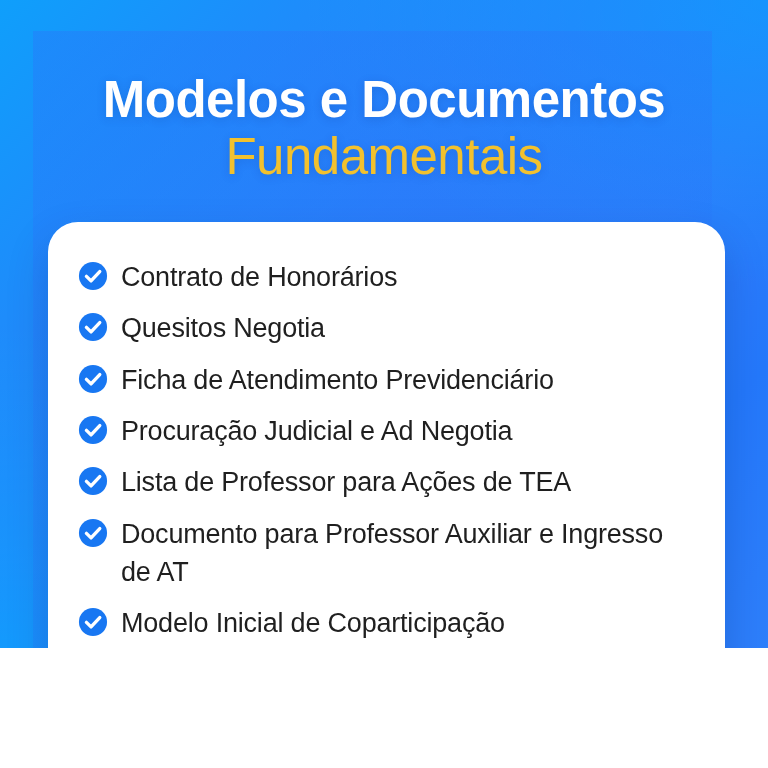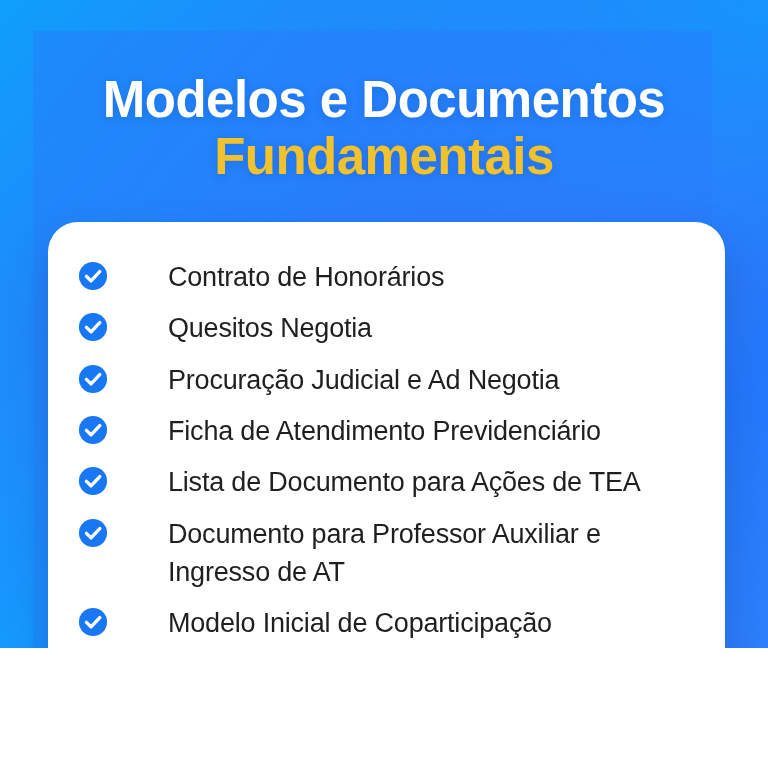--- a/index.html
+++ b/index.html
@@ -53,21 +53,21 @@
     font-size:51px;
     font-weight:bold;
     letter-spacing:-0.5px;
     line-height:1.08;
     text-shadow:0 2px 10px rgba(0,40,120,.18);
   }
   .headline .line2 {
     display:block;
     color:#f2c12e;
     font-size:51px;
-    font-weight:bold;
+    font-weight:normal;
     letter-spacing:-0.5px;
     line-height:1.18;
     text-shadow:0 2px 10px rgba(0,40,120,.18);
   }
 
   .card {
     position:absolute;
     left:48px; top:222px;
     width:677px; height:470px;
     background:#ffffff;
@@ -91,21 +91,20 @@
     margin-top:3px;
   }
   .check-icon svg { display:block; width:30px; height:30px; }
   .check-text {
     color:#1f1f1f;
     font-size:27px;
     line-height:1.42;
     font-weight:normal;
     letter-spacing:-0.2px;
     max-width:600px;
-    margin-left:47px;
   }
 </style>
 </head>
 <body>
 
 <div id="poster">
 
   <div class="inner-panel"></div>
 
   <div class="headline">
@@ -136,41 +135,41 @@
         <span class="check-text">Quesitos Negotia</span>
       </li>
 
       <li class="check-item">
         <span class="check-icon">
           <svg viewBox="0 0 32 32" xmlns="http://www.w3.org/2000/svg">
             <circle cx="16" cy="16" r="15" fill="#1877f2"></circle>
             <path d="M9 16.4 L13.9 21.2 L23.2 11.3" fill="none" stroke="#ffffff" stroke-width="3.6" stroke-linecap="round" stroke-linejoin="round"></path>
           </svg>
         </span>
+        <span class="check-text">Ficha de Atendimento Previdenciário</span>
+      </li>
+
+      <li class="check-item">
+        <span class="check-icon">
+          <svg viewBox="0 0 32 32" xmlns="http://www.w3.org/2000/svg">
+            <circle cx="16" cy="16" r="15" fill="#1877f2"></circle>
+            <path d="M9 16.4 L13.9 21.2 L23.2 11.3" fill="none" stroke="#ffffff" stroke-width="3.6" stroke-linecap="round" stroke-linejoin="round"></path>
+          </svg>
+        </span>
         <span class="check-text">Procuração Judicial e Ad Negotia</span>
       </li>
 
       <li class="check-item">
         <span class="check-icon">
           <svg viewBox="0 0 32 32" xmlns="http://www.w3.org/2000/svg">
             <circle cx="16" cy="16" r="15" fill="#1877f2"></circle>
             <path d="M9 16.4 L13.9 21.2 L23.2 11.3" fill="none" stroke="#ffffff" stroke-width="3.6" stroke-linecap="round" stroke-linejoin="round"></path>
           </svg>
         </span>
-        <span class="check-text">Ficha de Atendimento Previdenciário</span>
-      </li>
-
-      <li class="check-item">
-        <span class="check-icon">
-          <svg viewBox="0 0 32 32" xmlns="http://www.w3.org/2000/svg">
-            <circle cx="16" cy="16" r="15" fill="#1877f2"></circle>
-            <path d="M9 16.4 L13.9 21.2 L23.2 11.3" fill="none" stroke="#ffffff" stroke-width="3.6" stroke-linecap="round" stroke-linejoin="round"></path>
-          </svg>
-        </span>
-        <span class="check-text">Lista de Documento para Ações de TEA</span>
+        <span class="check-text">Lista de Professor para Ações de TEA</span>
       </li>
 
       <li class="check-item">
         <span class="check-icon">
           <svg viewBox="0 0 32 32" xmlns="http://www.w3.org/2000/svg">
             <circle cx="16" cy="16" r="15" fill="#1877f2"></circle>
             <path d="M9 16.4 L13.9 21.2 L23.2 11.3" fill="none" stroke="#ffffff" stroke-width="3.6" stroke-linecap="round" stroke-linejoin="round"></path>
           </svg>
         </span>
         <span class="check-text">Documento para Professor Auxiliar e Ingresso de AT</span>

